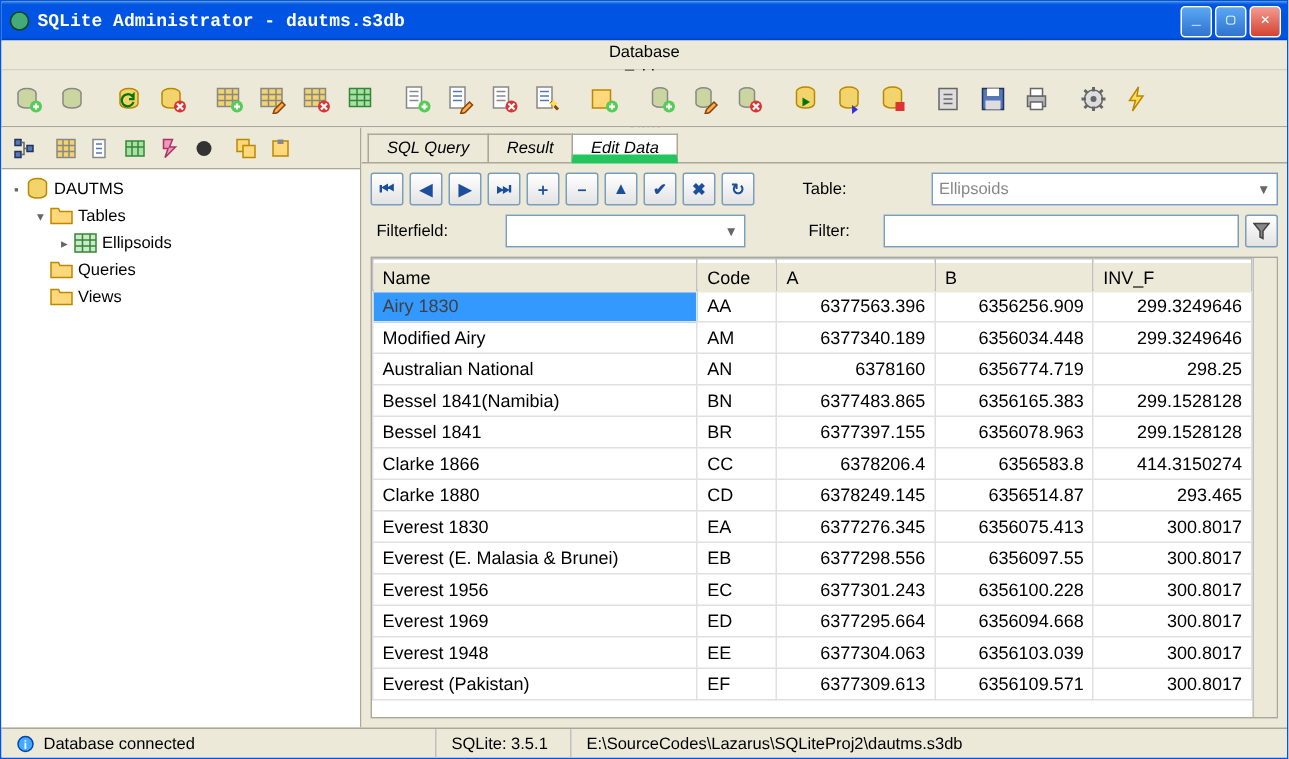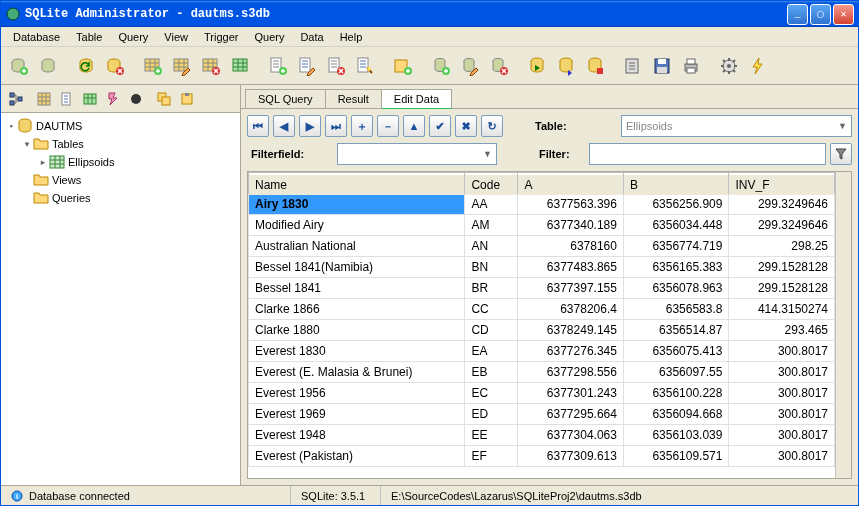--- a/index.html
+++ b/index.html
@@ -5,53 +5,53 @@
 * { box-sizing: border-box; margin: 0; padding: 0; }
 body { font-family: Tahoma, Arial, sans-serif; font-size: 11px; background: #ece9d8; width: 859px; height: 506px; overflow: hidden; }
 .window { width: 859px; height: 506px; display: flex; flex-direction: column; border: 1px solid #0054e3; }
 .titlebar { height: 26px; background: linear-gradient(to bottom, #3c8cde 0%, #0054e3 8%, #0054e3 92%, #003db5 100%); display: flex; align-items: center; padding: 0 4px; color: white; font-weight: bold; font-size: 12px; font-family: Liberation Mono, monospace; }
 .titlebar .icon { width: 16px; height: 16px; margin-right: 4px; }
 .titlebar .title { flex: 1; }
 .winbtns { display: flex; gap: 2px; }
 .winbtn { width: 21px; height: 21px; border: 1px solid white; border-radius: 3px; display: flex; align-items: center; justify-content: center; color: white; font-weight: bold; font-size: 10px; cursor: pointer; }
 .winbtn.min, .winbtn.max { background: linear-gradient(to bottom, #5aa7f3, #2f73d0); }
 .winbtn.close { background: linear-gradient(to bottom, #f49a8f, #d4422f); }
-.menubar { height: 20px; background: #ece9d8; display: flex; align-items: center; padding: 0 4px; border-bottom: 1px solid #d4d0c8; }
+.menubar { height: 20px; background: #ece9d8; display: flex; align-items: center; padding: 0 4px; border-bottom: 1px solid #d4d0c8; flex-direction: column; }
 .menuitem { padding: 2px 8px; cursor: pointer; }
 .toolbar { height: 38px; background: #ece9d8; display: flex; align-items: center; padding: 2px 4px; border-bottom: 1px solid #aca899; gap: 1px; }
 .tbtn { width: 28px; height: 28px; border: 1px solid transparent; display: flex; align-items: center; justify-content: center; cursor: pointer; }
 .tsep { width: 8px; }
 .content { flex: 1; display: flex; background: white; overflow: hidden; }
 .sidebar { width: 240px; border-right: 1px solid #aca899; display: flex; flex-direction: column; background: #ece9d8; }
 .sidebar-tb { height: 28px; display: flex; align-items: center; padding: 2px 4px; gap: 1px; border-bottom: 1px solid #aca899; }
 .sbtn { width: 22px; height: 22px; border: 1px solid transparent; display: flex; align-items: center; justify-content: center; cursor: pointer; }
 .tree { flex: 1; background: white; padding: 4px; overflow: auto; }
 .tree-node { display: flex; align-items: center; padding: 1px 0; cursor: pointer; white-space: nowrap; }
 .tree-node .exp { width: 12px; text-align: center; color: #666; font-size: 9px; }
 .tree-node .ticon { width: 16px; height: 16px; margin-right: 3px; }
 .indent1 { padding-left: 16px; }
 .indent2 { padding-left: 32px; }
 .main { flex: 1; display: flex; flex-direction: column; background: #ece9d8; overflow: hidden; }
-.tabs { display: flex; height: 24px; padding-top: 4px; padding-left: 4px; }
+.tabs { display: flex; height: 24px; padding-top: 4px; padding-left: 4px; font-style: italic; }
 .tab { padding: 3px 12px; border: 1px solid #aca899; background: #ece9d8; cursor: pointer; margin-right: -1px; border-bottom: none; }
-.tab.active { background: white; border-bottom: 1px solid #22c55e; z-index: 1; position: relative; font-weight: normal; }
+.tab.active { background: white; border-bottom: 6px solid #22c55e; z-index: 1; position: relative; font-weight: normal; }
 .tabpanel { flex: 1; background: #ece9d8; border-top: 1px solid #aca899; padding: 6px; display: flex; flex-direction: column; overflow: hidden; margin-top: -1px; }
 .nav-row, .filter-row { display: flex; align-items: center; gap: 4px; margin-bottom: 6px; }
 .navbtn { width: 22px; height: 22px; border: 1px solid #7b9ebd; background: linear-gradient(#fff,#e3e3e3); display: flex; align-items: center; justify-content: center; cursor: pointer; font-weight: bold; color: #1b4f9c; font-size: 11px; border-radius: 2px; }
-.lbl { width: 86px; padding-left: 4px; font-weight: bold; }
+.lbl { width: 86px; padding-left: 4px; }
 .combo, .txt { height: 22px; border: 1px solid #7b9ebd; background: white; padding: 0 4px; }
 .combo { display: flex; align-items: center; justify-content: space-between; }
 .combo .arrow { color: #666; font-size: 9px; }
 .grid-wrap { flex: 1; border: 1px solid #aca899; background: white; display: flex; overflow: hidden; }
 .grid { flex: 1; overflow: auto; }
 table { border-collapse: collapse; width: 100%; font-size: 12px; }
 th { background: #ece9d8; border: 1px solid #c0c0c0; padding: 3px 6px; text-align: left; font-weight: normal; position: sticky; top: 2px; }
 td { border: 1px solid #e0e0e0; padding: 3px 6px; white-space: nowrap; }
 td.num { text-align: right; }
-tr.sel td:first-child { background: #3399ff; color: #000000; font-weight: bold; }
+tr.sel td:first-child { background: #3399ff; color: #404040; }
 .scroll-ind { width: 16px; background: #ece9d8; border-left: 1px solid #c0c0c0; }
 .statusbar { height: 20px; background: #ece9d8; border-top: 1px solid #aca899; display: flex; align-items: center; font-size: 11px; }
 .status-cell { padding: 0 10px; border-right: 1px solid #c0c0c0; height: 100%; display: flex; align-items: center; }
 .ssep { width: 4px; }
 </style>
 </head>
 <body>
 
 <div class="window">
   <div class="titlebar">
@@ -336,28 +336,28 @@
               <rect x="1" y="2" width="14" height="12" fill="#cde8cd" stroke="#383"></rect>
               <path d="M1 6h14M1 10h14M6 2v12M11 2v12" stroke="#383"></path>
             </svg>
           <span>Ellipsoids</span>
         </div>
         <div class="tree-node indent1">
           <span class="exp"></span>
           <svg class="ticon" viewBox="0 0 16 16">
               <path d="M1 3h5l1 2h8v8H1z" fill="#fed87a" stroke="#b80"></path>
             </svg>
-          <span>Views</span>
+          <span>Queries</span>
         </div>
         <div class="tree-node indent1">
           <span class="exp"></span>
           <svg class="ticon" viewBox="0 0 16 16">
               <path d="M1 3h5l1 2h8v8H1z" fill="#fed87a" stroke="#b80"></path>
             </svg>
-          <span>Queries</span>
+          <span>Views</span>
         </div>
       </div>
     </div>
 
     <div class="main">
       <div class="tabs" id="tabs">
           <div class="tab">SQL Query</div>
           <div class="tab">Result</div>
           <div class="tab active">Edit Data</div>
         </div>

